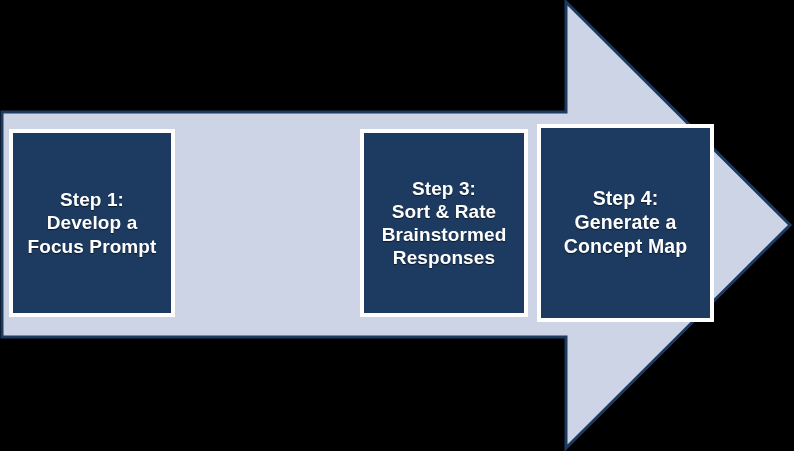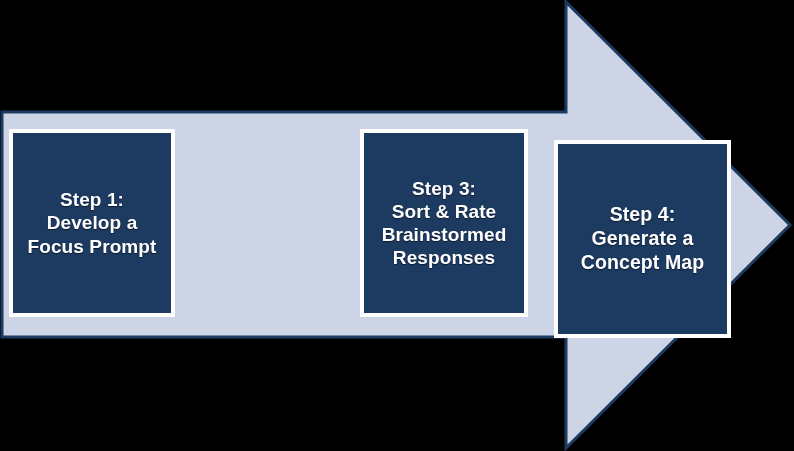--- a/index.html
+++ b/index.html
@@ -41,21 +41,21 @@
     font-size: 19px;
     line-height: 1.22;
     letter-spacing: 0.1px;
     text-shadow: 0 1px 1px rgba(0,0,0,0.55);
     white-space: pre-line;
     padding: 0 4px;
   }
   .box-1 { left: 9px;   top: 129px; width: 166px; height: 188px; }
   .box-2 { left: 185px; top: 129px; width: 162px; height: 188px; }
   .box-3 { left: 360px; top: 129px; width: 168px; height: 188px; }
-  .box-4 { left: 554px; top: 124px; width: 177px; height: 198px; margin-top: 16px; }
+  .box-4 { left: 537px; top: 124px; width: 177px; height: 198px; }
   .box-4 .step-label { font-size: 19.5px; }
 </style>
 </head>
 <body>
 
 <div id="canvas">
 
   <svg id="arrow-svg" viewBox="0 0 794 451" xmlns="http://www.w3.org/2000/svg">
     <polygon points="2,112 566,112 566,2 790,225 566,448 566,337 2,337" fill="#ccd4e6" stroke="#1d3a60" stroke-width="3" stroke-linejoin="miter"></polygon>
   </svg>

